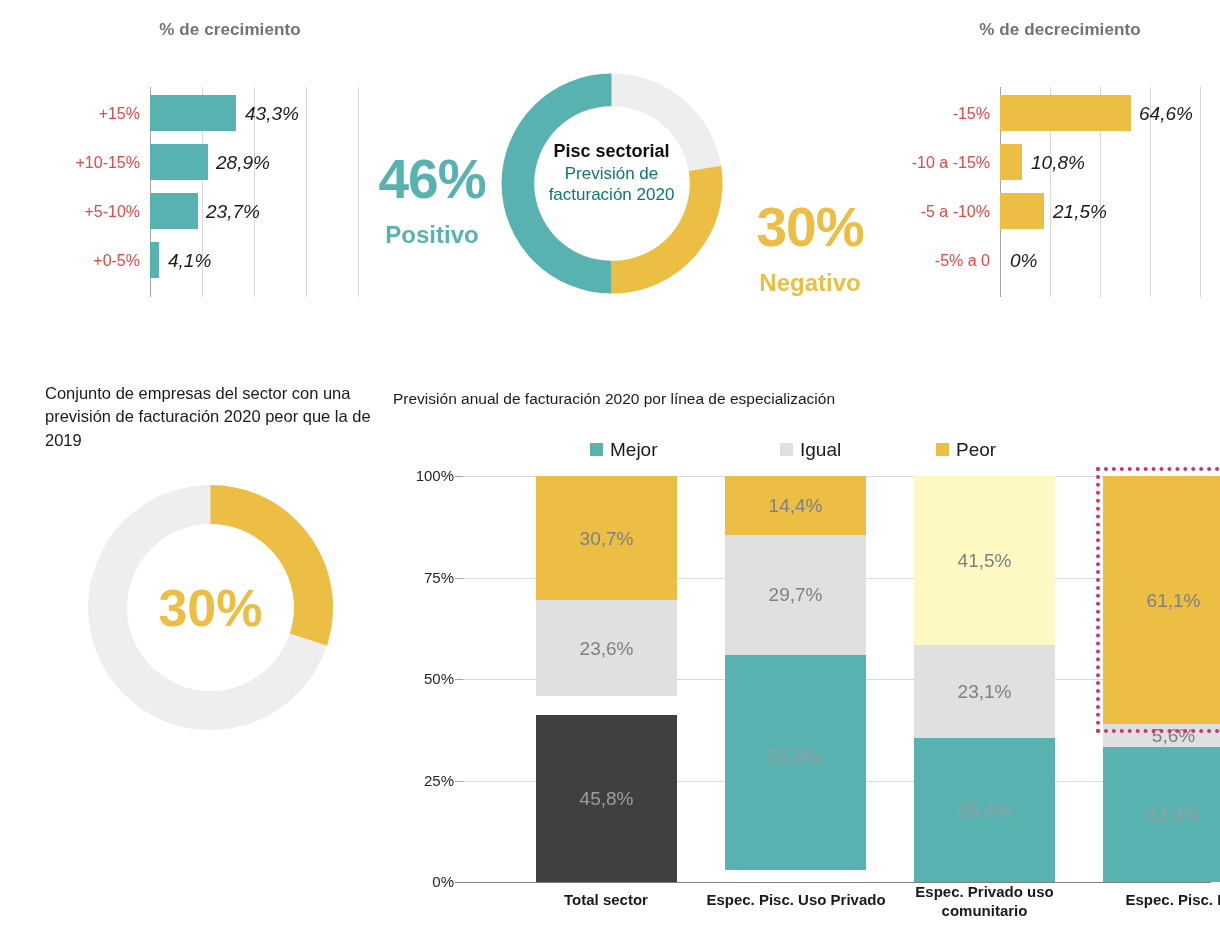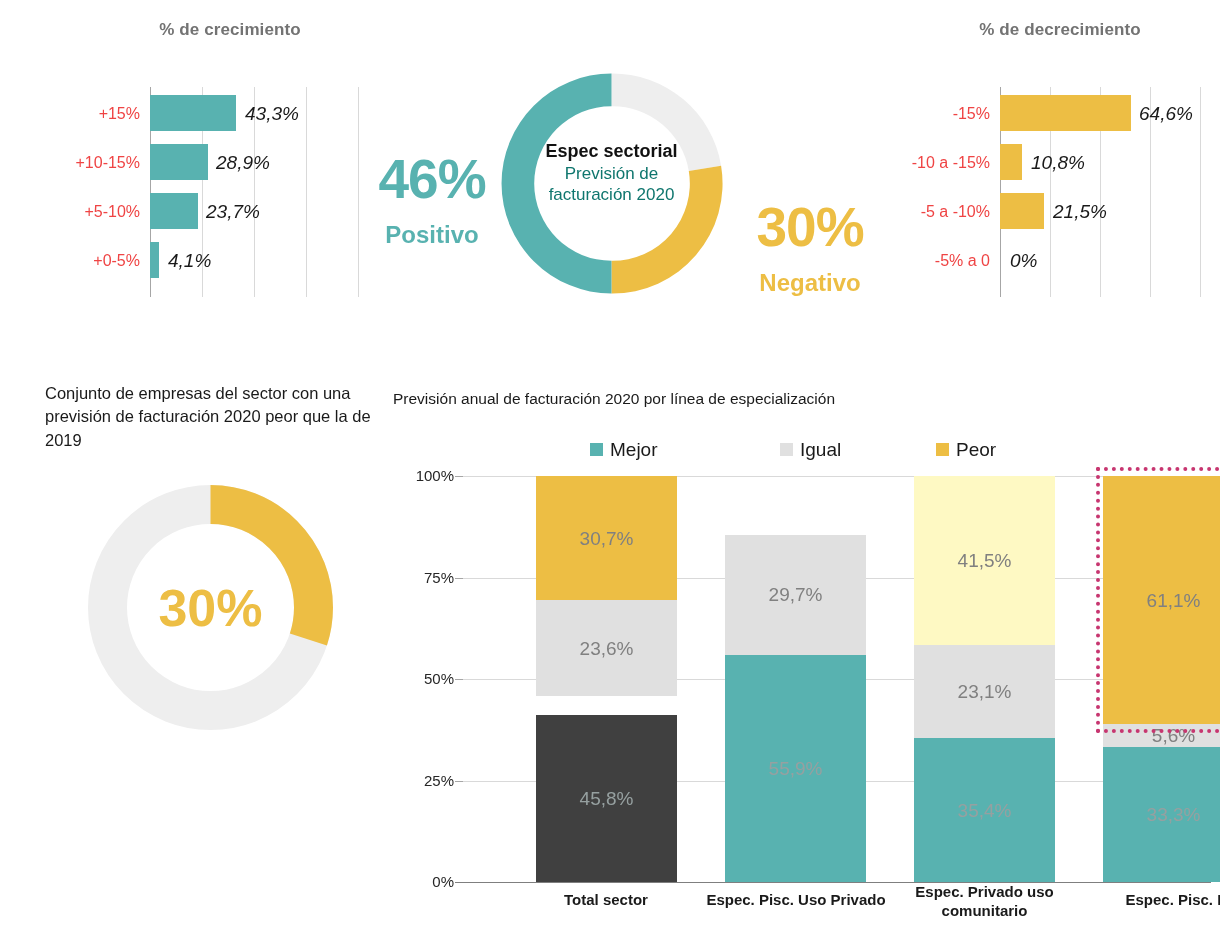--- a/index.html
+++ b/index.html
@@ -218,21 +218,21 @@
 <div class="abs" id="climate-donut">
   <svg width="243" height="243" viewBox="0 0 243 243">
 
     <path d="M 121.5 11.5 A 110 110 0 0 1 231.1 103.7 L 198.8 108.9 A 77.3 77.3 0 0 0 121.5 44.2 Z" fill="#eeeeee"></path>
 
     <path d="M 231.1 103.7 A 110 110 0 0 1 121.5 231.5 L 121.5 198.8 A 77.3 77.3 0 0 0 198.8 108.9 Z" fill="#edbe44"></path>
 
     <path d="M 121.5 231.5 A 110 110 0 0 1 121.5 11.5 L 121.5 44.2 A 77.3 77.3 0 0 0 121.5 198.8 Z" fill="#58b2b0"></path>
   </svg>
   <div class="donut-center-text" style="top:78px;">
-    <div class="donut-center-title">Espec sectorial</div>
+    <div class="donut-center-title">Pisc sectorial</div>
     <div class="donut-center-sub">Previsión de</div>
     <div class="donut-center-sub">facturación 2020</div>
   </div>
 </div>
 
 <div class="big-stat abs" style="left:352px; top:152px; width:160px; color:#58b2b0;">
   <span class="num">46%</span>
   <span class="lbl">Positivo</span>
 </div>
 
@@ -338,25 +338,28 @@
       </div>
       <div class="seg" style="bottom:185.9px; height:95.8px; background:#e0e0e0;">
         <span class="seg-label">23,6%</span>
       </div>
       <div class="seg" style="bottom:281.7px; height:124.6px; background:#edbe44;">
         <span class="seg-label">30,7%</span>
       </div>
     </div>
 
     <div class="stack-col" style="left:262px; width:141px; height:406px;">
-      <div class="seg" style="bottom:0; height:226.9px; background:#58b2b0;">
+      <div class="seg" style="bottom:12px; height:226.9px; background:#58b2b0;">
         <span class="seg-label on-teal">55,9%</span>
       </div>
       <div class="seg" style="bottom:226.9px; height:120.6px; background:#e0e0e0;">
         <span class="seg-label">29,7%</span>
+      </div>
+      <div class="seg" style="bottom:347.5px; height:58.5px; background:#edbe44;">
+        <span class="seg-label">14,4%</span>
       </div>
     </div>
 
     <div class="stack-col" style="left:451px; width:141px; height:406px;">
       <div class="seg" style="bottom:0; height:143.7px; background:#58b2b0;">
         <span class="seg-label on-teal">35,4%</span>
       </div>
       <div class="seg" style="bottom:143.7px; height:93.8px; background:#e0e0e0;">
         <span class="seg-label">23,1%</span>
       </div>

